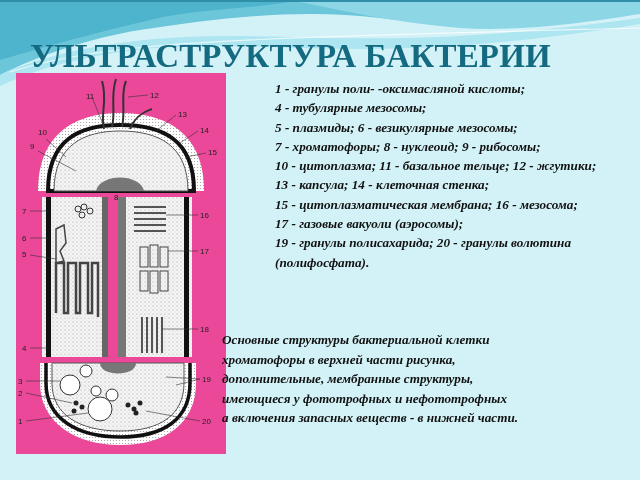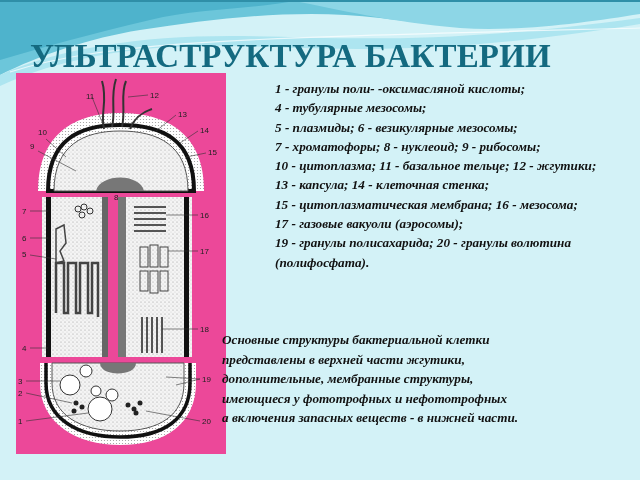--- a/index.html
+++ b/index.html
@@ -180,19 +180,19 @@
     <span class="line">10 - цитоплазма; 11 - базальное тельце; 12 - жгутики;</span>
     <span class="line">13 - капсула; 14 - клеточная стенка;</span>
     <span class="line">15 - цитоплазматическая мембрана; 16 - мезосома;</span>
     <span class="line">17 - газовые вакуоли (аэросомы);</span>
     <span class="line">19 - гранулы полисахарида; 20 - гранулы волютина</span>
     <span class="line">(полифосфата).</span>
   </div>
 
   <div class="summary">
     <span class="line">Основные структуры бактериальной клетки</span>
-    <span class="line">представлены в верхней части жгутики,</span>
+    <span class="line">хроматофоры в верхней части рисунка,</span>
     <span class="line">дополнительные, мембранные структуры,</span>
     <span class="line">имеющиеся у фототрофных и  нефототрофных</span>
     <span class="line">а включения запасных веществ - в нижней части.</span>
   </div>
 
 </div>
 
 </body></html>

